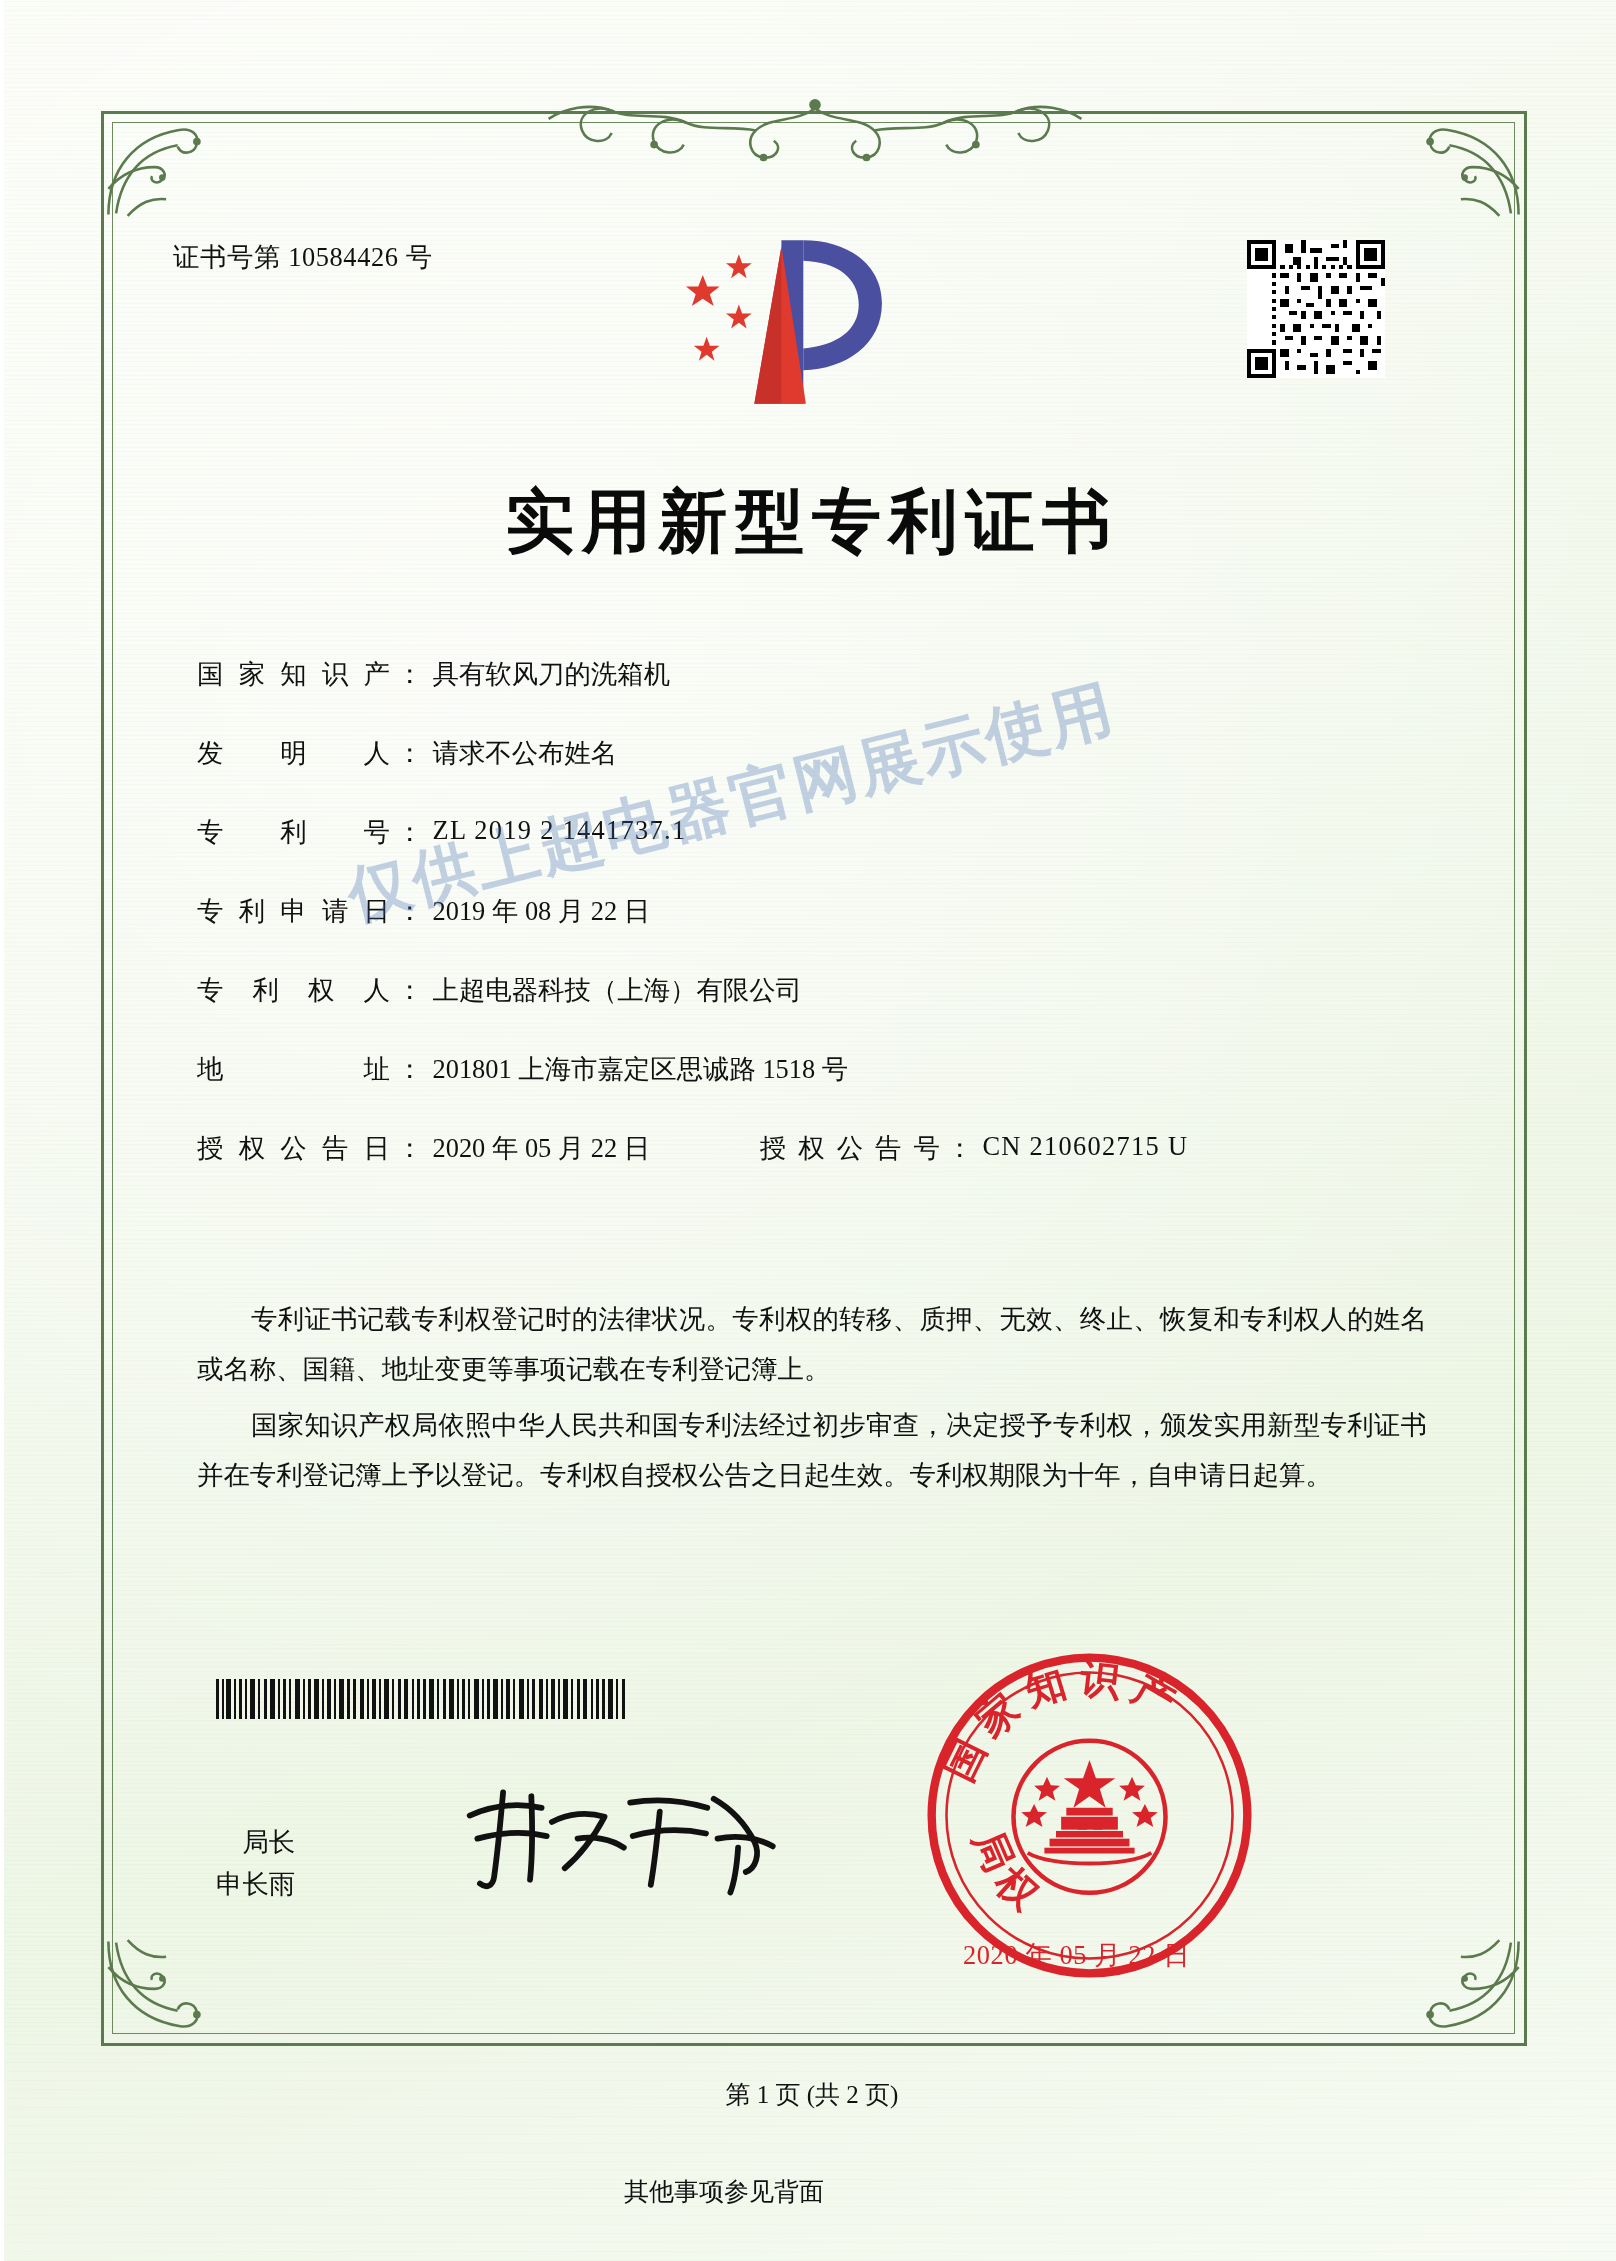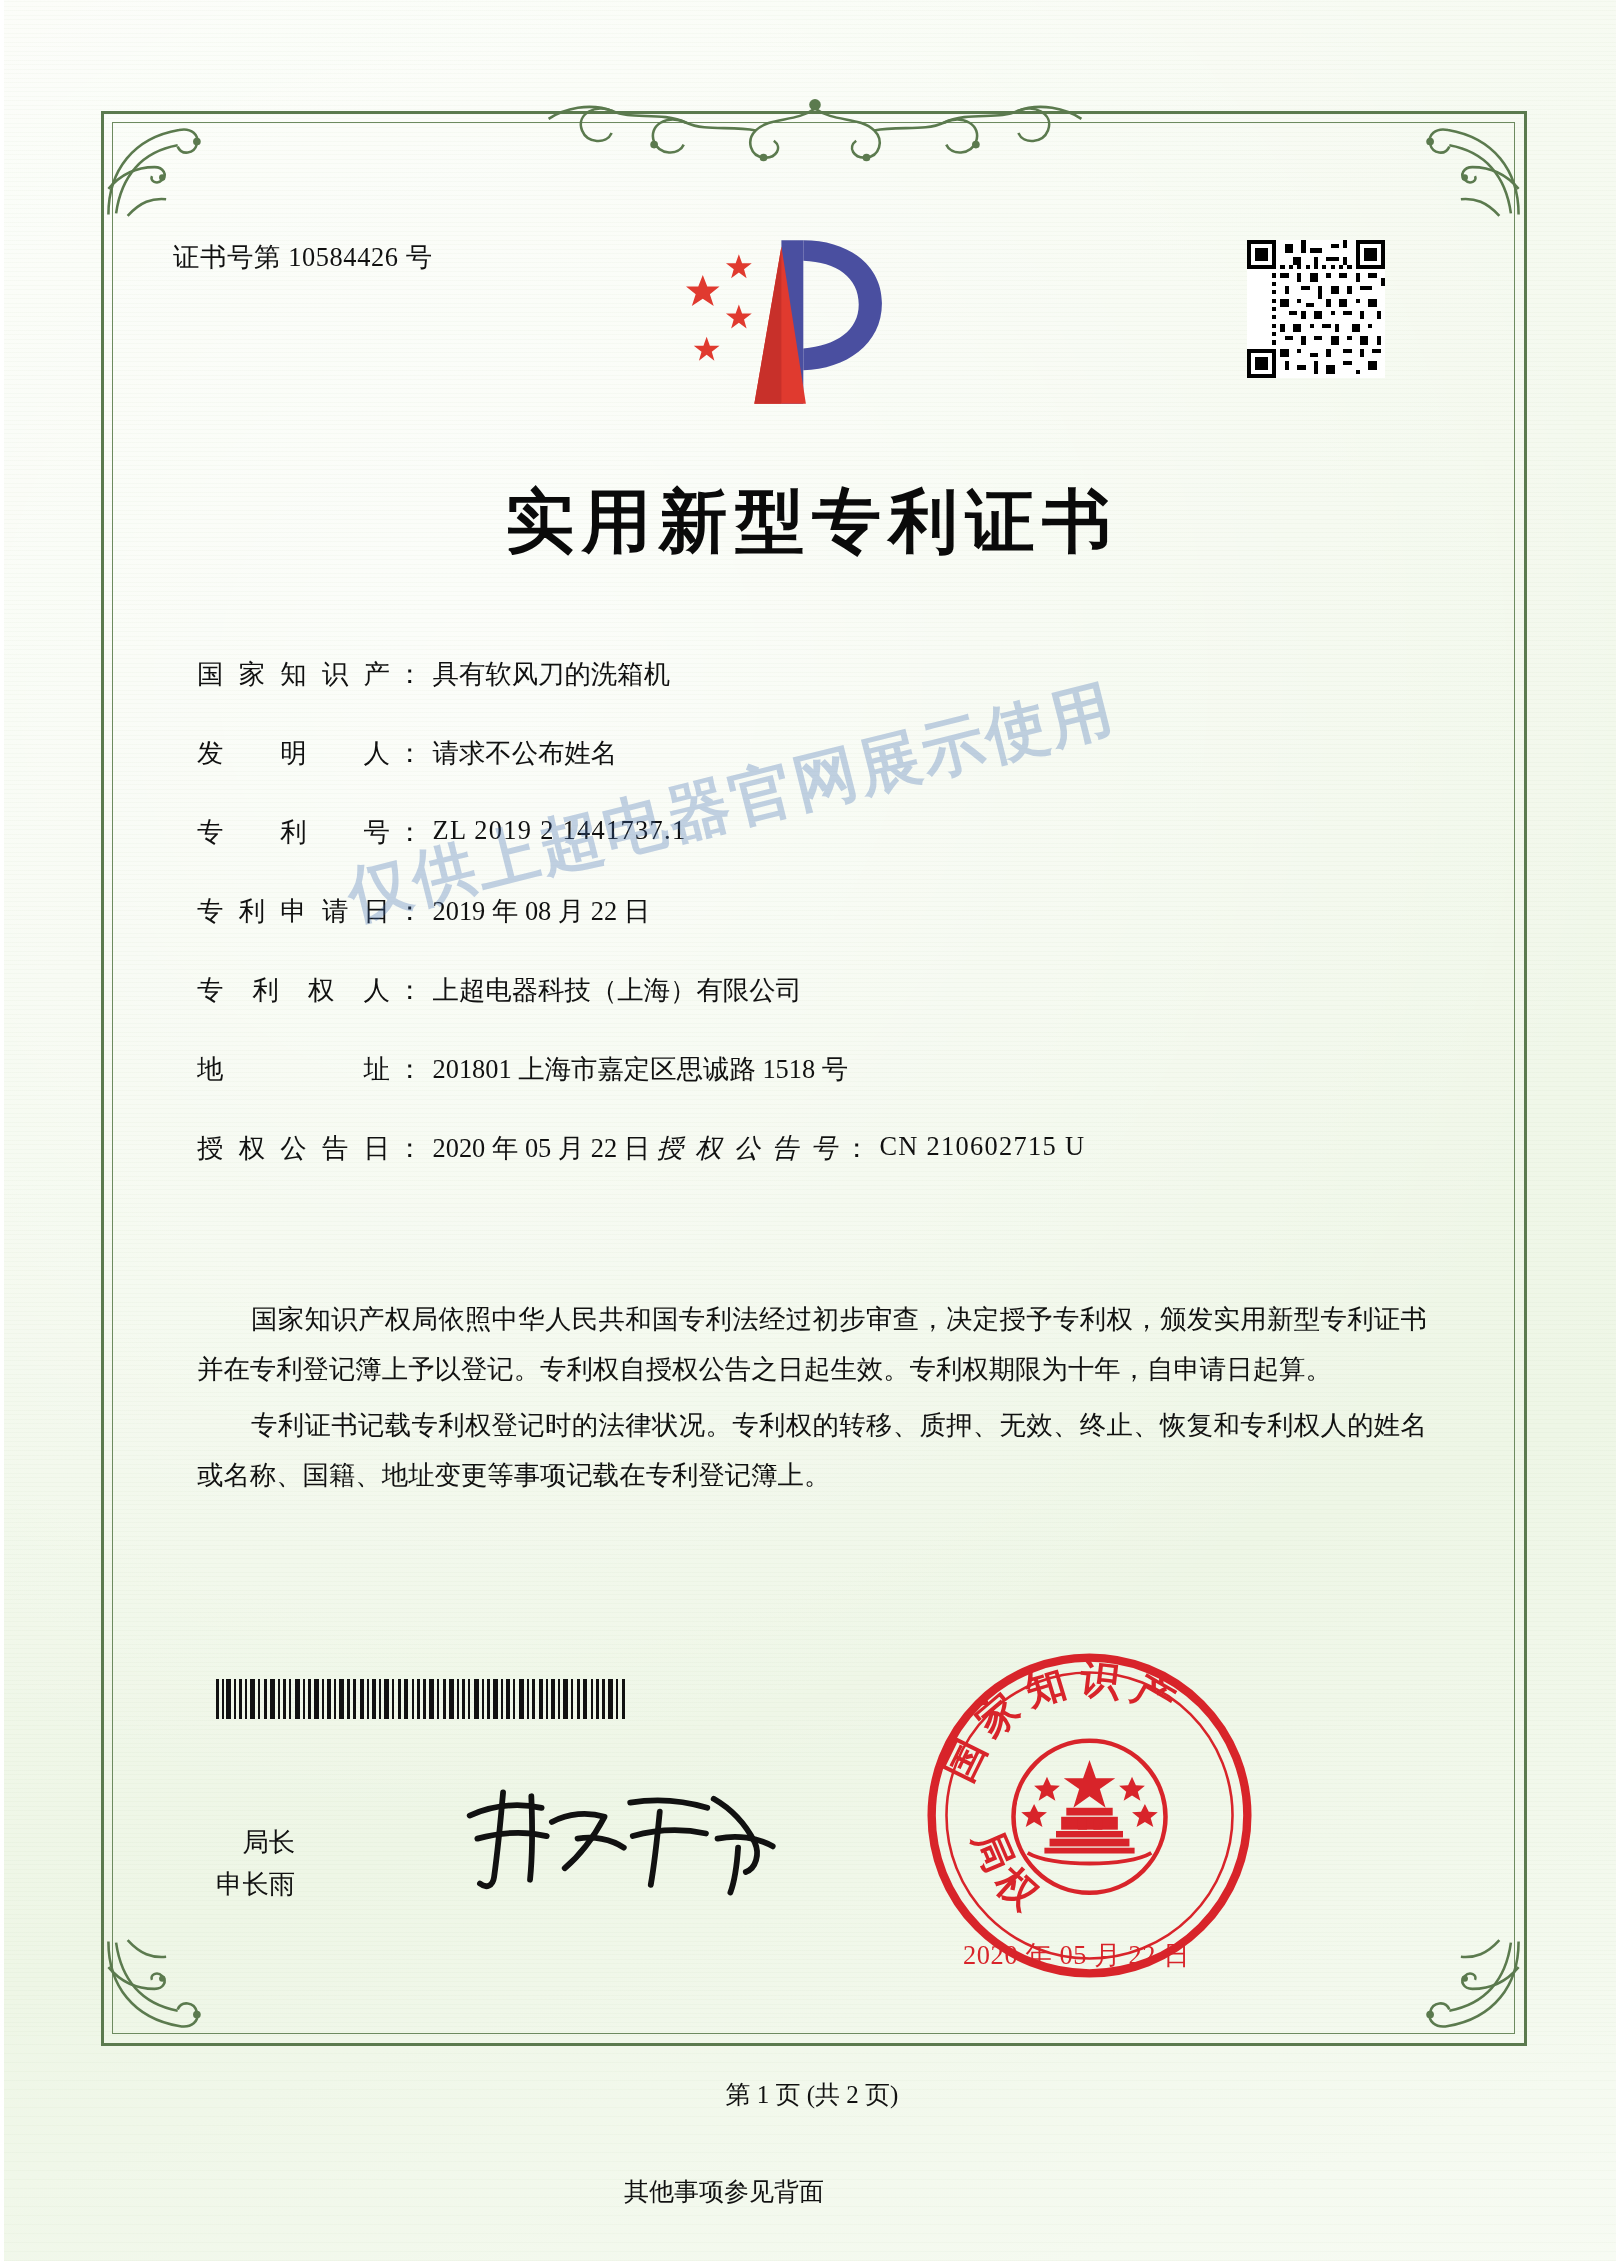--- a/index.html
+++ b/index.html
@@ -150,25 +150,25 @@
     vertical-align: top;
     margin-left: 19px;
   }
   .field-value.mono {
     font-family: "Liberation Serif", serif;
     letter-spacing: 1.3px;
   }
   .field-row.dual .field-label { width: 193px; }
   .second-label {
     display: inline-block;
+    margin-left: 103px;
     width: 180px;
     text-align: justify;
     text-align-last: justify;
     vertical-align: top;
-    font-style: italic;
   }
 
   
   .paras {
     position: absolute;
     left: 193px;
     top: 1294px;
     width: 1230px;
     font-size: 26.4px;
     line-height: 50px;
@@ -511,22 +511,22 @@
       <span class="field-label">授权公告日</span>
       <span class="field-sep">：</span>
       <span class="field-value">2020 年 05 月 22 日</span>
       <span class="second-label">授权公告号</span>
       <span class="field-sep">：</span>
       <span class="field-value mono">CN 210602715 U</span>
     </div>
   </div>
 
   <div class="paras">
+    <p class="para">专利证书记载专利权登记时的法律状况。专利权的转移、质押、无效、终止、恢复和专利权人的姓名或名称、国籍、地址变更等事项记载在专利登记簿上。</p>
     <p class="para">国家知识产权局依照中华人民共和国专利法经过初步审查，决定授予专利权，颁发实用新型专利证书并在专利登记簿上予以登记。专利权自授权公告之日起生效。专利权期限为十年，自申请日起算。</p>
-    <p class="para">专利证书记载专利权登记时的法律状况。专利权的转移、质押、无效、终止、恢复和专利权人的姓名或名称、国籍、地址变更等事项记载在专利登记簿上。</p>
   </div>
 
   <div class="barcode">
     <svg viewBox="0 0 640 62" xmlns="http://www.w3.org/2000/svg" shape-rendering="crispEdges">
       <g fill="#111">
         <rect x="0" y="0" width="5" height="62"></rect>
           <rect x="9" y="0" width="3" height="62"></rect>
         <rect x="16" y="0" width="7" height="62"></rect>
           <rect x="28" y="0" width="3" height="62"></rect>
         <rect x="35" y="0" width="5" height="62"></rect>

